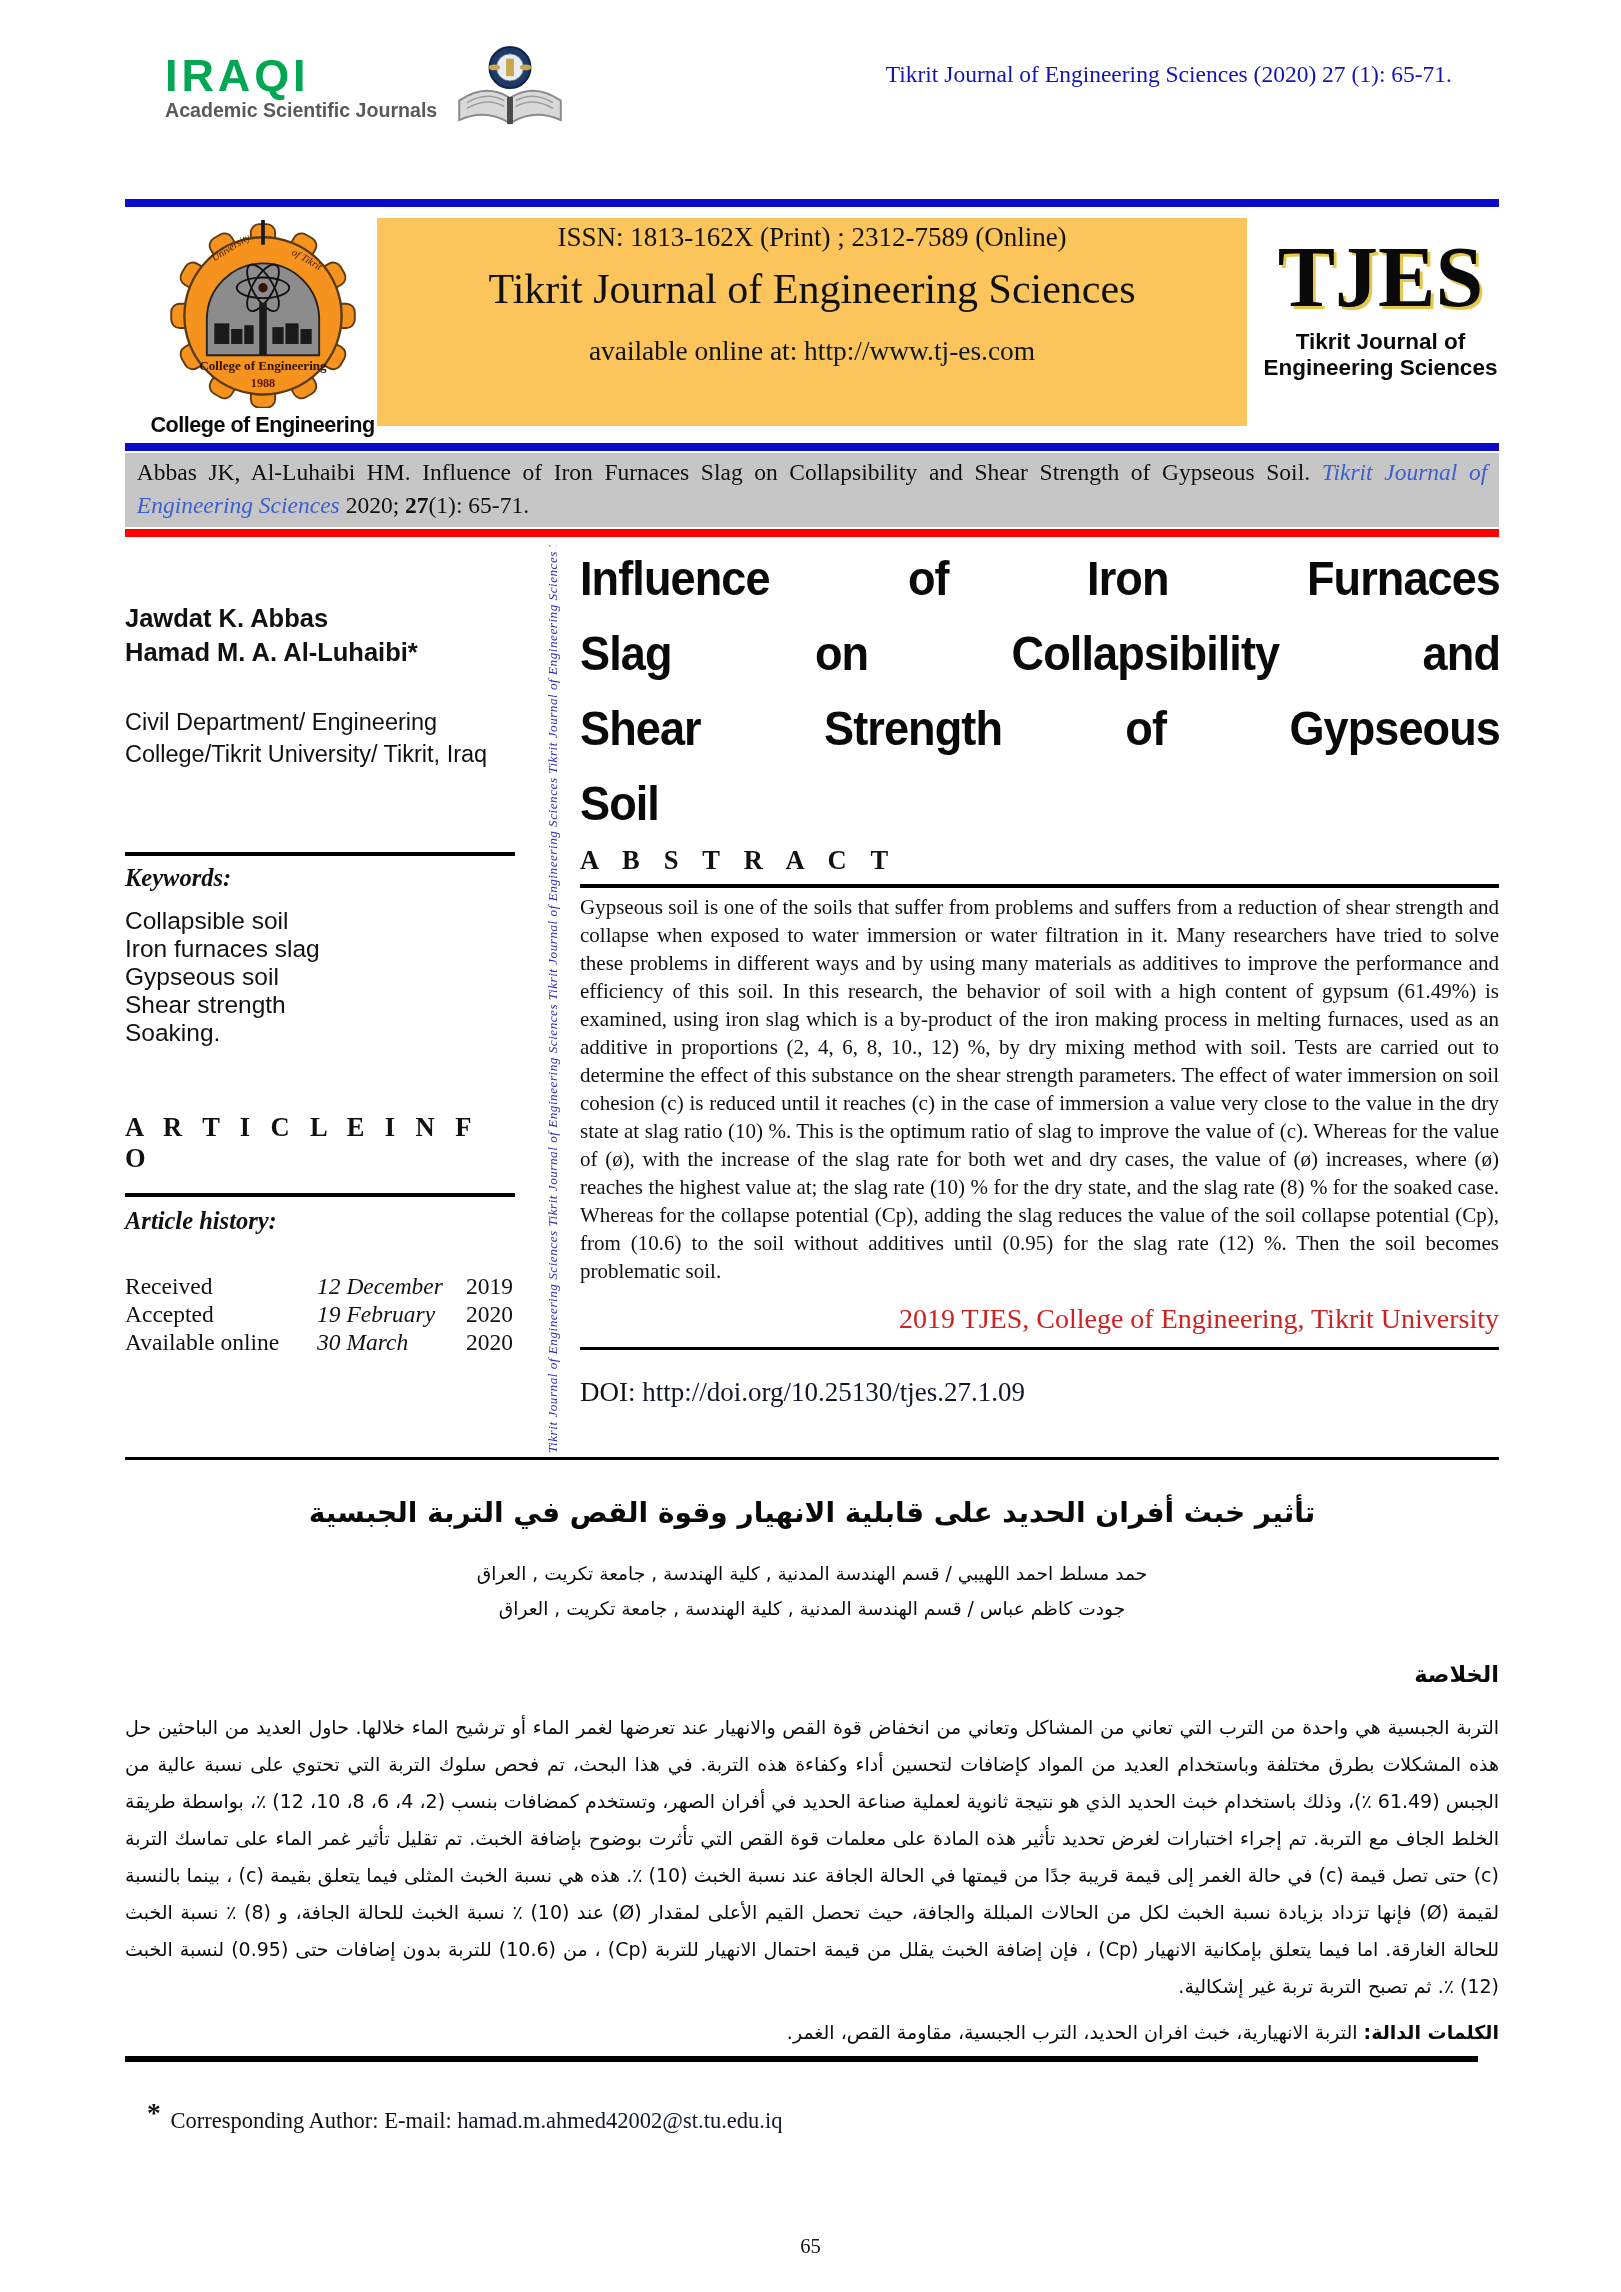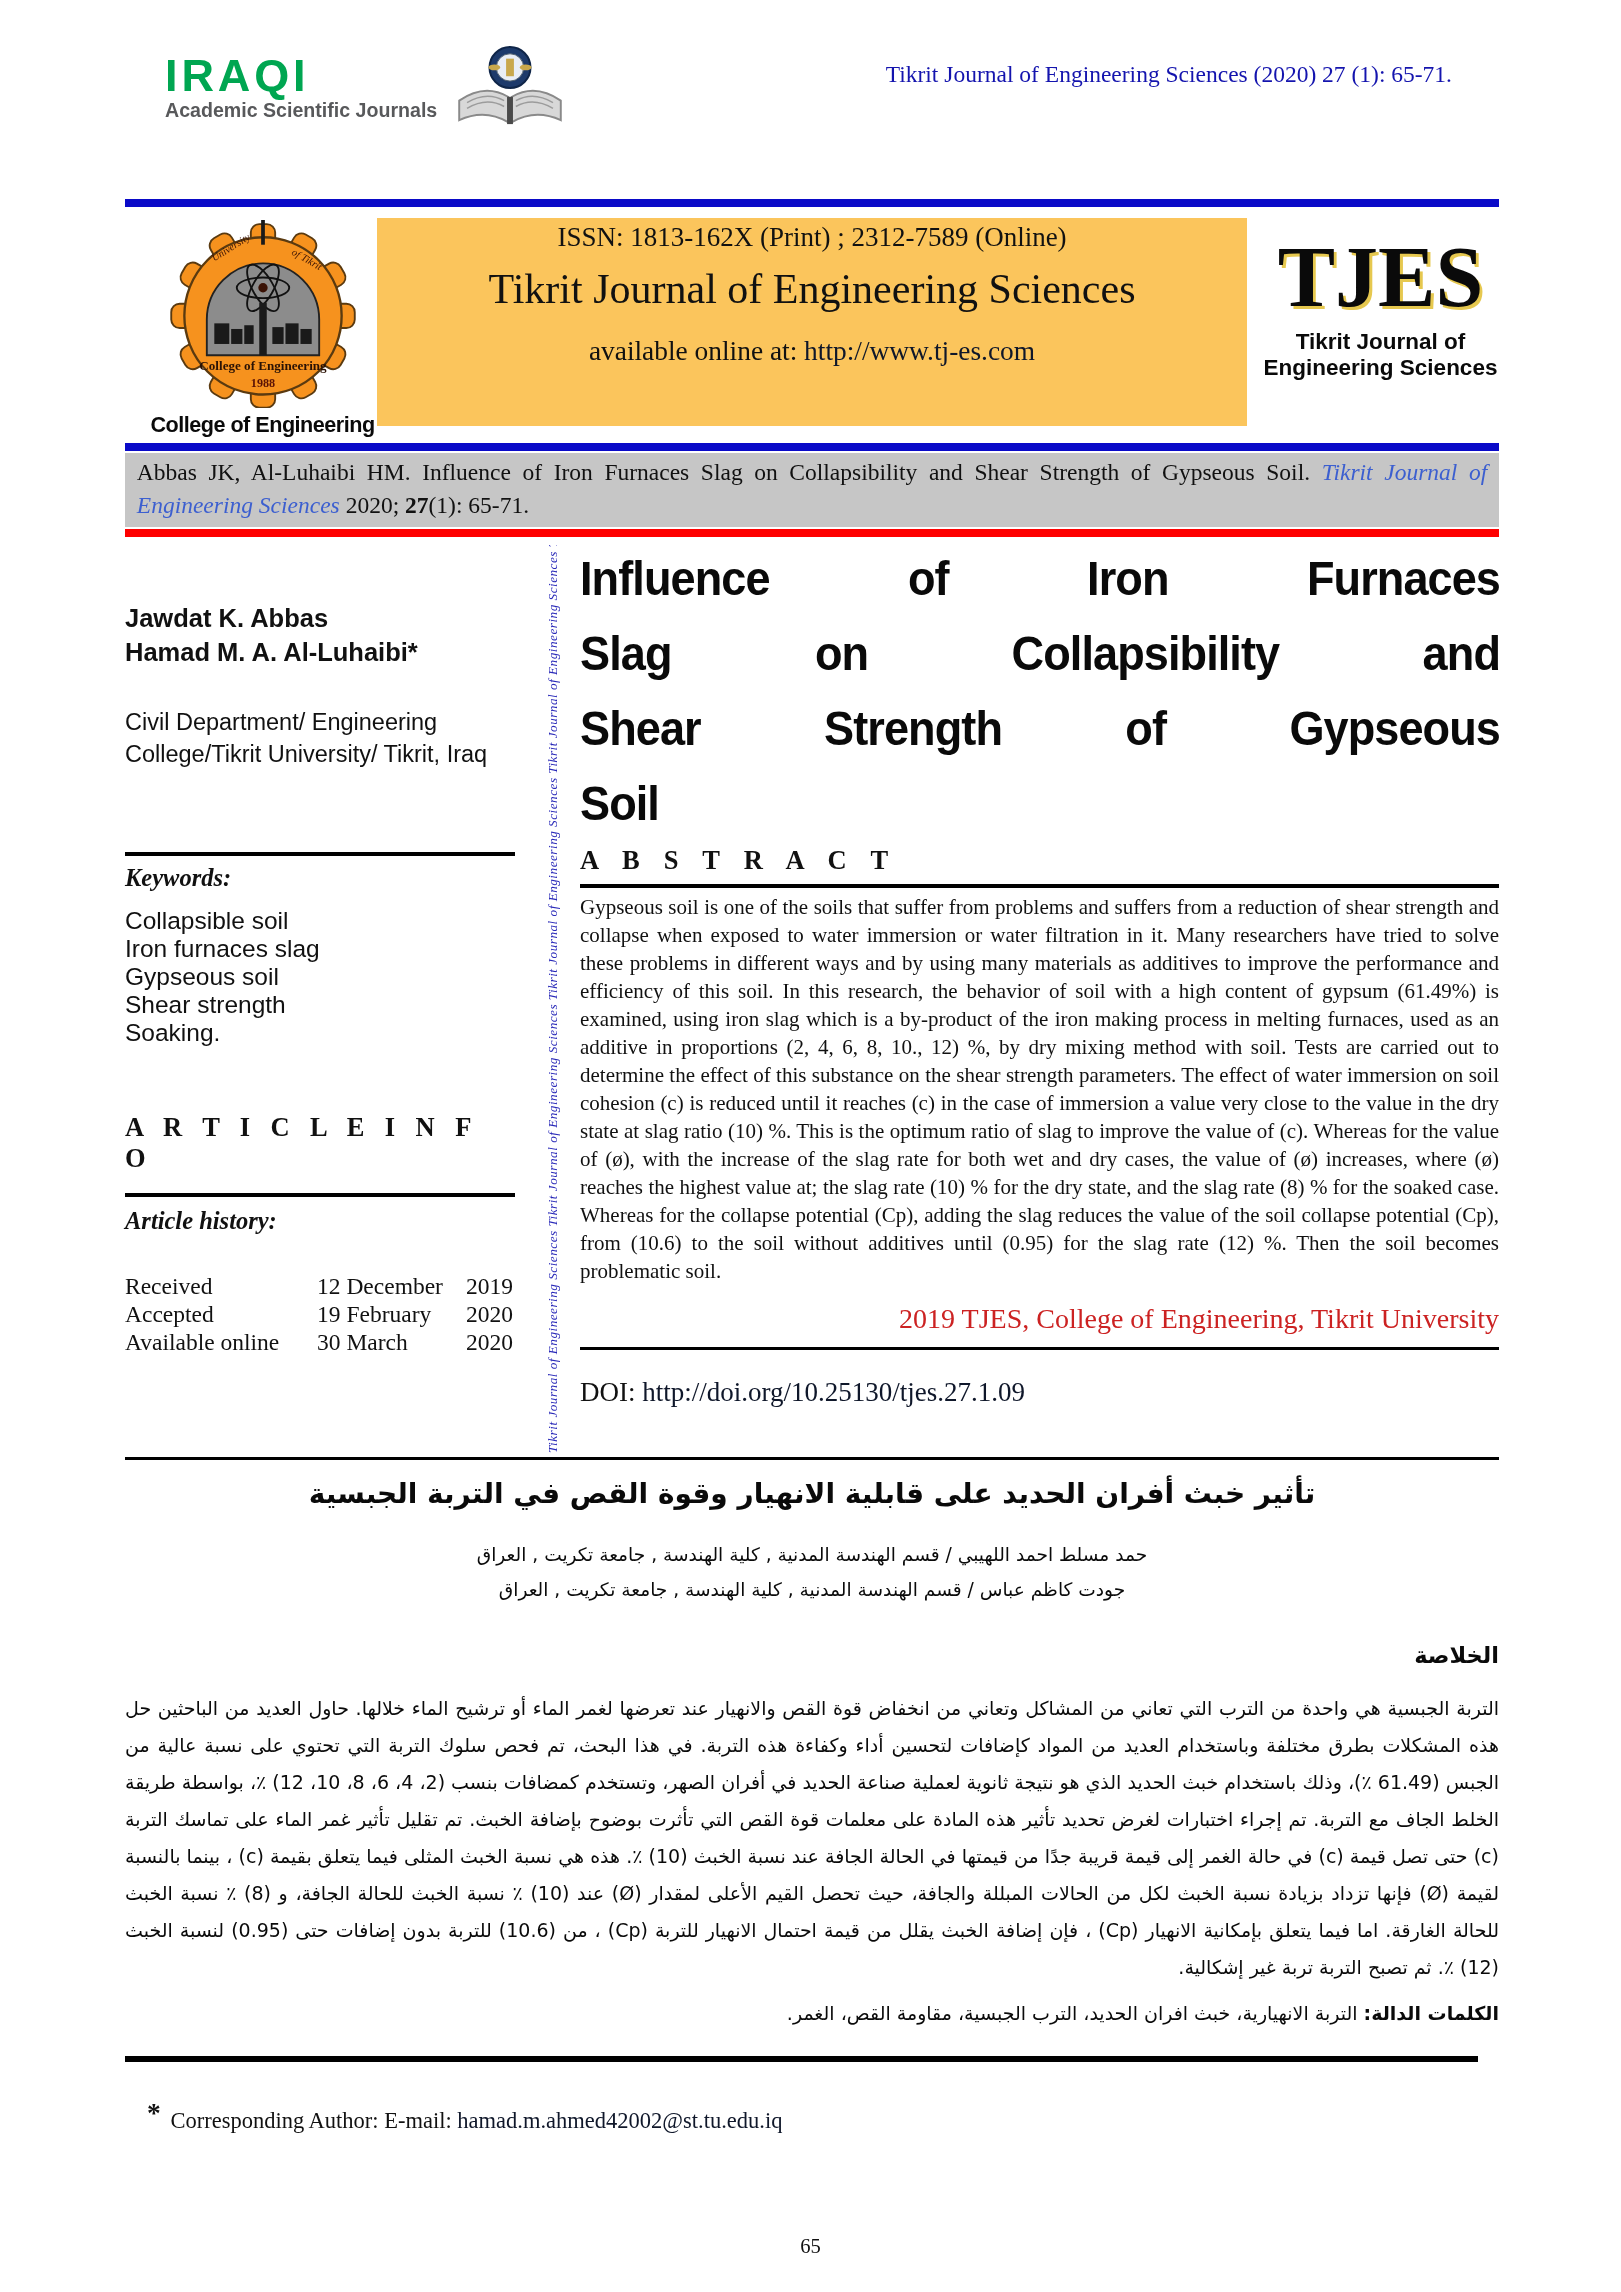--- a/index.html
+++ b/index.html
@@ -51,21 +51,21 @@
   .affiliation{margin-top:37px;font-family:"Liberation Sans",sans-serif;font-size:23.5px;line-height:32px;}
   .lc-rule{margin-top:82px;height:3.9px;background:#000;}
   .kw-heading{margin-top:7.8px;font-weight:bold;font-style:italic;font-size:24.5px;}
   .kw-list{margin-top:15px;font-family:"Liberation Sans",sans-serif;font-size:24.5px;line-height:28px;}
   .ai-heading{margin-top:65px;font-weight:bold;font-size:26.5px;letter-spacing:6.9px;}
   .ai-rule{margin-top:19.6px;height:3.9px;background:#000;}
   .ah-heading{margin-top:9.8px;font-weight:bold;font-style:italic;font-size:24.5px;}
   .history{margin-top:37px;font-size:23.5px;line-height:28px;}
   .h-row{display:flex;}
   .h-label{width:192px;}
-  .h-date{width:149px;}
+  .h-date{width:149px;font-style:italic;}
 
   
   .vstrip{position:absolute;left:545px;top:545px;width:19.6px;height:908px;overflow:hidden;
           writing-mode:vertical-rl;transform:rotate(180deg);
           font-style:italic;font-size:13.2px;letter-spacing:0.5px;color:#2929B8;white-space:nowrap;}
 
   
   .right-col{position:absolute;left:580px;top:541px;width:919px;}
   .title-wrap{width:1000px;transform:scaleX(0.92);transform-origin:0 0;}
   .title-line{font-family:"Liberation Sans",sans-serif;font-weight:bold;font-size:49px;
@@ -75,21 +75,21 @@
   .abs-heading{margin-top:3.9px;font-weight:bold;font-size:26.5px;letter-spacing:8.8px;}
   .abs-rule{margin-top:7.8px;height:3.9px;background:#000;}
   .abs-text{margin-top:5.9px;font-size:21px;line-height:28px;text-align:justify;}
   .credit{margin-top:17.6px;text-align:right;color:#CC2222;font-size:28px;}
   .doi-rule{margin-top:11.8px;height:2.9px;background:#000;}
   .doi-line{margin-top:27px;font-size:27px;}
 
   
   .arabic{position:absolute;left:125px;top:1470px;width:1374px;direction:rtl;
           font-family:"DejaVu Sans",sans-serif;color:#0a0a0a;}
-  .ar-title{margin-top:7px;text-align:center;font-weight:bold;font-size:28px;}
+  .ar-title{margin-top:26px;text-align:center;font-weight:bold;font-size:28px;}
   .ar-authors{margin-top:27.4px;text-align:center;font-size:18.6px;line-height:35px;}
   .ar-abs-heading{margin-top:35px;text-align:right;font-weight:bold;font-size:22.5px;}
   .ar-text{margin-top:21.6px;font-size:19px;line-height:37px;text-align:justify;text-align-last:right;}
   .ar-kw{margin-top:15.7px;font-size:19px;text-align:right;}
   .ar-kw-label{font-weight:bold;}
 
   
   .footer{position:absolute;left:147px;top:2098px;font-size:22.5px;}
   .star{font-weight:bold;font-size:27.4px;vertical-align:5.9px;margin-right:9.8px;}
   .page-num{position:absolute;left:0;top:2235px;width:100%;text-align:center;font-size:20.6px;}

